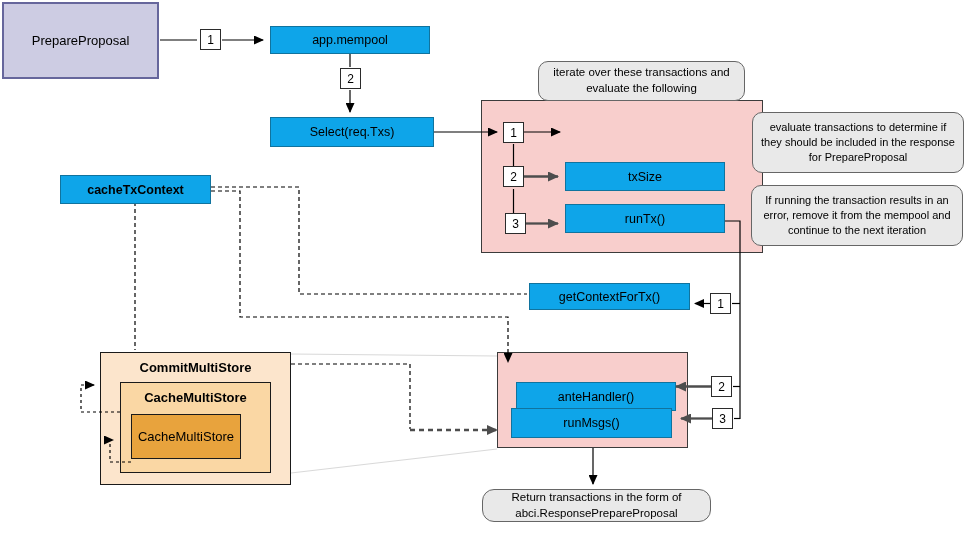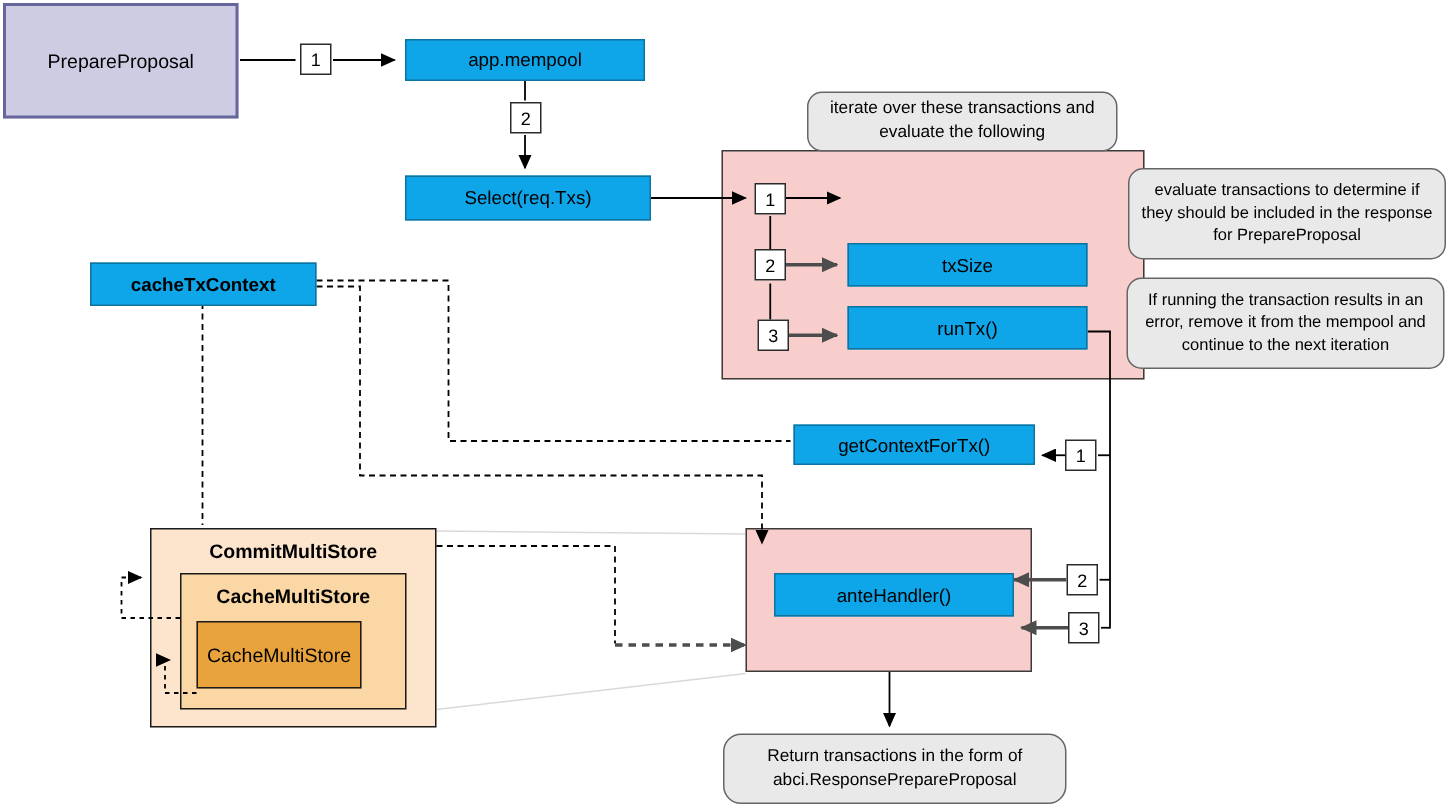--- a/index.html
+++ b/index.html
@@ -114,20 +114,23 @@
   </div>
   <div class="abs node" style="left:60px;top:175px;width:151px;height:29px;font-weight:bold;">
     <span>cacheTxContext</span>
   </div>
   <div class="abs node" style="left:529px;top:283px;width:161px;height:27px;">
     <span>getContextForTx()</span>
   </div>
   <div class="abs node" style="left:516px;top:368px;width:160px;height:29px;margin-top:14px;">
     <span>anteHandler()</span>
   </div>
+  <div class="abs node" style="left:511px;top:408px;width:161px;height:30px;">
+    <span>runMsgs()</span>
+  </div>
 
   <div class="abs badge" style="left:200px;top:29px;">
     <span>1</span>
   </div>
   <div class="abs badge" style="left:340px;top:68px;">
     <span>2</span>
   </div>
   <div class="abs badge" style="left:503px;top:122px;">
     <span>1</span>
   </div>
@@ -149,17 +152,17 @@
 
   <div class="abs callout" style="left:538px;top:61px;width:207px;height:40px;font-size:11.5px;">
     <span>iterate over these transactions and evaluate the following</span>
   </div>
   <div class="abs callout" style="left:752px;top:112px;width:212px;height:61px;justify-content:center;">
     <span>evaluate transactions to determine if they should be included in the response for PrepareProposal</span>
   </div>
   <div class="abs callout" style="left:751px;top:185px;width:212px;height:61px;">
     <span>If running the transaction results in an error, remove it from the mempool and continue to the next iteration</span>
   </div>
-  <div class="abs callout" style="left:482px;top:489px;width:229px;height:47px;border-radius:12px;font-size:11.5px;">
+  <div class="abs callout" style="left:482px;top:489px;width:229px;height:33px;border-radius:12px;font-size:11.5px;">
     <span>Return transactions in the form of abci.ResponsePrepareProposal</span>
   </div>
 
 </div>
 
 </body></html>

